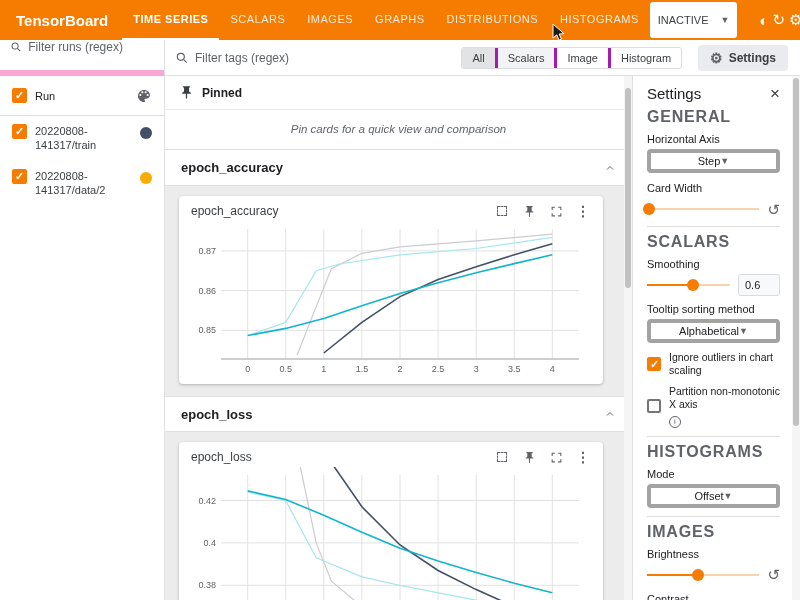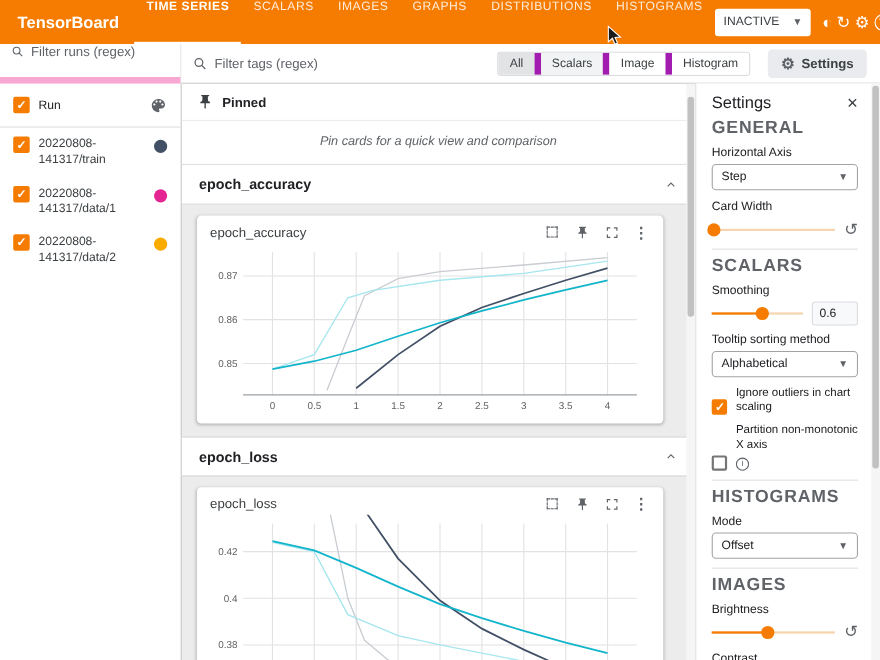--- a/index.html
+++ b/index.html
@@ -4,24 +4,24 @@
 <style>
   *{margin:0;padding:0;box-sizing:border-box}
   html,body{width:800px;height:600px;overflow:hidden}
   body{font-family:"Liberation Sans",sans-serif;background:#fff;color:#202124}
   .app{position:relative;width:800px;height:600px;display:flex;flex-direction:column;overflow:hidden;background:#fff}
 
   
   .topbar{height:40px;flex:0 0 40px;background:#f57c00;display:flex;align-items:center;color:#fff}
   .logo{font-size:15px;font-weight:bold;padding:0 14px 0 16px;white-space:nowrap}
   .tabs{display:flex;height:100%}
-  .tab{display:flex;padding:0 11px;font-size:11px;letter-spacing:.5px;color:rgba(255,255,255,.85);cursor:pointer;border-bottom:2px solid transparent;white-space:nowrap}
+  .tab{display:flex;align-items:center;padding:0 11px;font-size:11px;letter-spacing:.5px;color:rgba(255,255,255,.85);cursor:pointer;border-bottom:2px solid transparent;white-space:nowrap}
   .tab.active{color:#fff;border-bottom-color:#fff;font-weight:bold}
   .top-spacer{flex:1}
-  .status{background:#fff;color:#3c4043;font-size:11px;height:25px;display:flex;align-items:center;padding:0 8px;border-radius:3px;gap:12px;margin-right:8px;cursor:pointer;white-space:nowrap}
+  .status{background:#fff;color:#3c4043;font-size:11px;height:36px;display:flex;align-items:center;padding:0 8px;border-radius:3px;gap:12px;margin-right:20px;cursor:pointer;white-space:nowrap}
   .status .caret{font-size:9px;color:#5f6368}
   .tb-icon{width:26px;height:26px;display:flex;align-items:center;justify-content:center;font-size:15px;margin:0 2px;cursor:pointer}
   .help-circle{width:15px;height:15px;border:1.5px solid #fff;border-radius:50%;font-size:10px;display:flex;align-items:center;justify-content:center;font-weight:bold}
 
   .body{flex:1;display:flex;min-height:0}
 
   
   .sidebar{width:165px;flex:0 0 165px;border-right:1px solid #e0e0e0;display:flex;flex-direction:column;background:#fff}
   .search-row{height:36px;flex:0 0 36px;display:flex;align-items:flex-start;gap:6px;padding:0 10px;border-bottom:6px solid #f9a8d4;color:#5f6368}
   .search-row input{border:none;outline:none;font-size:12px;width:100%;color:#202124;font-family:inherit;background:transparent}
@@ -34,31 +34,31 @@
   .cb{width:15px;height:15px;border:2px solid #757575;border-radius:2px;flex:0 0 15px;position:relative;cursor:pointer;background:#fff}
   .cb.on{background:#f57c00;border-color:#f57c00}
   .cb.on::after{content:"✓";position:absolute;color:#fff;font-size:11px;left:1px;top:-1px;font-weight:bold}
 
   
   .right{flex:1;display:flex;flex-direction:column;min-width:0}
   .toolbar{height:36px;flex:0 0 36px;display:flex;align-items:center;border-bottom:1px solid #e0e0e0;padding-left:10px;color:#5f6368;gap:6px;background:#fff}
   .toolbar input{border:none;outline:none;font-size:12px;width:130px;color:#202124;font-family:inherit;background:transparent}
   .toolbar input::placeholder{color:#5f6368}
   .chips{display:flex;border:1px solid #dadce0;border-radius:3px;overflow:hidden;margin-left:auto}
-  .chip{padding:4px 10px;font-size:11px;color:#3c4043;border-right:6px solid #a21caf;cursor:pointer;background:#fff;white-space:nowrap}
+  .chip{padding:4px 10px;font-size:11px;color:#3c4043;border-right:3px solid #a21caf;cursor:pointer;background:#fff;white-space:nowrap}
   .chip:last-child{border-right:none}
   .chip.active{background:#e2e3e5}
   .chip.hover{background:#f1f3f4}
   .settings-btn{display:flex;align-items:center;gap:6px;background:#e9ebee;border-radius:4px;padding:5px 12px;font-size:12px;color:#3c4043;margin:0 12px 0 10px;cursor:pointer;font-weight:bold;white-space:nowrap}
   .settings-btn .gear{font-size:14px;color:#5f6368}
 
   .lower{flex:1;display:flex;min-height:0}
 
   
-  .main{flex:1;min-width:0;position:relative;background:#a3a3a3;overflow:hidden}
+  .main{flex:1;min-width:0;position:relative;background:#15803d;overflow:hidden}
   .pinned-bar{height:34px;background:#fff;display:flex;align-items:center;gap:8px;padding:0 14px;border-bottom:1px solid #ececec;box-shadow:0 1px 2px rgba(0,0,0,.08)}
   .pinned-bar .t{font-size:12px;font-weight:bold;color:#202124}
   .pin-hint{background:#fff;text-align:center;font-size:11.5px;font-style:italic;color:#5f6368;padding:13px 0 14px;border-bottom:1px solid #e0e0e0}
   .section-hdr{height:36px;background:#fff;border-bottom:1px solid #e0e0e0;display:flex;align-items:center;padding:0 16px;font-size:13px;font-weight:bold;color:#202124;cursor:pointer}
   .section-hdr.bt{border-top:1px solid #e0e0e0}
   .chev{margin-left:auto;color:#5f6368;display:flex;cursor:pointer}
   .section-body{padding:10px 0 12px 14px;background:#ececec}
   .section-body.fill{min-height:320px}
   .card{width:424px;background:#fff;border-radius:4px;box-shadow:0 1px 3px rgba(0,0,0,.25);padding:5px 8px 3px}
   .card-hdr{display:flex;align-items:center;padding:2px 4px 2px}
@@ -71,30 +71,30 @@
   .main-scrollbar{position:absolute;right:0;top:0;bottom:0;width:8px;background:#f5f5f5}
   .main-scrollbar .thumb{position:absolute;left:1px;width:6px;border-radius:3px;background:#c1c1c1;top:12px;height:200px}
 
   
   .settings{width:168px;flex:0 0 168px;border-left:1px solid #e0e0e0;background:#fff;position:relative;padding:8px 20px 0 14px;overflow:hidden}
   .set-hdr{display:flex;align-items:center;justify-content:space-between;margin-bottom:6px;height:18px}
   .set-title{font-size:15px;color:#202124}
   .close{font-size:17px;color:#3c4043;cursor:pointer;line-height:1}
   .grp-label{font-size:16px;letter-spacing:.8px;color:#5f6368;margin:2px 0 6px;font-weight:bold}
   .fld-label{font-size:11px;color:#202124;margin-bottom:3px;height:14px;display:flex;align-items:center;gap:4px}
-  .select{height:24px;border:1px solid #a3a3a3;border-radius:4px;display:flex;align-items:center;justify-content:space-between;padding:0 8px;font-size:11px;color:#202124;margin-bottom:8px;cursor:pointer}
+  .select{height:24px;border:4px solid #a3a3a3;border-radius:4px;display:flex;align-items:center;justify-content:center;padding:0 8px;font-size:11px;color:#202124;margin-bottom:8px;cursor:pointer}
   .select .caret{font-size:9px;color:#5f6368}
   .slider-row{display:flex;align-items:center;gap:8px;margin-bottom:6px;height:22px}
   .slider{position:relative;flex:1;height:14px;cursor:pointer}
   .slider .track{position:absolute;left:0;right:0;top:6px;height:2px;background:#f5d4ae}
   .slider .fill{position:absolute;left:0;top:6px;height:2px;background:#f57c00}
   .slider .knob{position:absolute;top:1px;width:12px;height:12px;border-radius:50%;background:#f57c00;margin-left:-6px}
   .reset{color:#5f6368;font-size:15px;cursor:pointer;flex:0 0 auto;line-height:1}
   .num-input{width:42px;height:22px;border:1px solid #dadce0;border-radius:3px;font-size:11px;color:#202124;padding:0 6px;background:#f8f9fa;font-family:inherit;flex:0 0 42px}
-  .cb-row{display:flex;align-items:flex-end;gap:8px;margin-bottom:8px}
+  .cb-row{display:flex;align-items:center;gap:8px;margin-bottom:8px}
   .cb-row .cb{width:14px;height:14px;flex:0 0 14px}
   .cb-row .lbl{font-size:10.5px;color:#202124;line-height:1.25;display:flex;align-items:center;gap:4px;flex-wrap:wrap}
   .divider{height:1px;background:#e0e0e0;margin:6px 0}
   .info{width:12px;height:12px;border:1px solid #5f6368;border-radius:50%;font-size:8px;display:inline-flex;align-items:center;justify-content:center;color:#5f6368;font-style:normal;flex:0 0 12px}
   .set-scrollbar{position:absolute;right:0;top:0;bottom:0;width:8px;background:#f5f5f5}
   .set-scrollbar .thumb{position:absolute;left:1px;width:6px;border-radius:3px;background:#c1c1c1;top:2px;height:348px}
 
   .cursor{position:absolute;left:552px;top:23px;z-index:20;pointer-events:none}
 </style>
 </head>
@@ -151,25 +151,20 @@
         <span class="cb on"></span>
         <span class="lbl">Run</span>
         <svg width="16" height="16" viewBox="0 0 24 24" fill="#5f6368">
             <path d="M12 3c-4.97 0-9 4.03-9 9s4.03 9 9 9c.83 0 1.5-.67 1.5-1.5 0-.39-.15-.74-.39-1.01-.23-.26-.38-.61-.38-.99 0-.83.67-1.5 1.5-1.5H16c2.76 0 5-2.24 5-5 0-4.42-4.03-8-9-8zm-5.5 9c-.83 0-1.5-.67-1.5-1.5S5.67 9 6.5 9 8 9.67 8 10.5 7.33 12 6.5 12zm3-4C8.67 8 8 7.33 8 6.5S8.67 5 9.5 5s1.5.67 1.5 1.5S10.33 8 9.5 8zm5 0c-.83 0-1.5-.67-1.5-1.5S13.67 5 14.5 5s1.5.67 1.5 1.5S15.33 8 14.5 8zm3 4c-.83 0-1.5-.67-1.5-1.5S16.67 9 17.5 9s1.5.67 1.5 1.5-.67 1.5-1.5 1.5z"></path>
           </svg>
       </div>
       <div class="run-row">
         <span class="cb on"></span>
         <span class="lbl">20220808-141317/train</span>
         <span class="dot" style="background: rgb(66, 80, 102);"></span>
-      </div>
-      <div class="run-row">
-        <span class="cb on"></span>
-        <span class="lbl">20220808-141317/data/1</span>
-        <span class="dot" style="background: rgb(229, 37, 146);"></span>
       </div>
       <div class="run-row">
         <span class="cb on"></span>
         <span class="lbl">20220808-141317/data/2</span>
         <span class="dot" style="background: rgb(249, 171, 0);"></span>
       </div>
     </div>
 
     <div class="right">
       <div class="toolbar">

